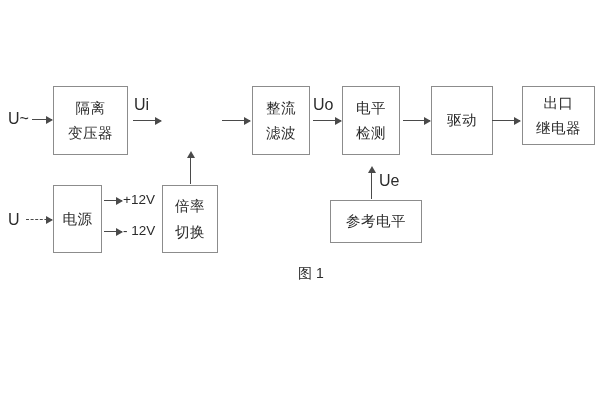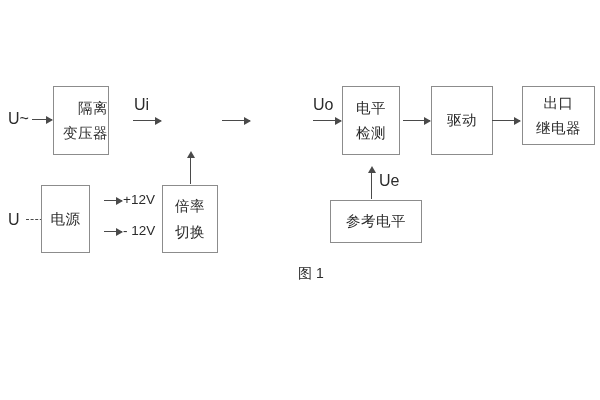--- a/index.html
+++ b/index.html
@@ -86,31 +86,35 @@
   }
 </style>
 </head>
 <body>
 
 <div id="canvas">
 
   <div class="lbl" style="left:8px; top:111px;">U~</div>
   <div class="arrow-r" style="left:32px; top:119px; width:20px;"></div>
 
-  <div class="box" style="left:53px; top:86px; width:56px; height:69px;align-items:flex-end;">
+  <div class="box" style="left:53px; top:86px; width:75px; height:69px;">
     <span class="ln">隔离</span>
     <span class="ln">变压器</span>
   </div>
 
   <div class="lbl" style="left:134px; top:97px;">Ui</div>
   <div class="arrow-r" style="left:133px; top:120px; width:28px;"></div>
 
 
   <div class="arrow-r" style="left:222px; top:120px; width:28px;"></div>
 
+  <div class="box" style="left:252px; top:86px; width:58px; height:69px;">
+    <span class="ln">整流</span>
+    <span class="ln">滤波</span>
+  </div>
 
   <div class="lbl" style="left:313px; top:97px;">Uo</div>
   <div class="arrow-r" style="left:313px; top:120px; width:28px;"></div>
 
   <div class="box" style="left:342px; top:86px; width:58px; height:69px;">
     <span class="ln">电平</span>
     <span class="ln">检测</span>
   </div>
 
   <div class="arrow-r" style="left:403px; top:120px; width:27px;"></div>
@@ -122,21 +126,21 @@
   <div class="arrow-r" style="left:492px; top:120px; width:28px;"></div>
 
   <div class="box" style="left:522px; top:86px; width:73px; height:59px;">
     <span class="ln">出口</span>
     <span class="ln">继电器</span>
   </div>
 
   <div class="lbl" style="left:8px; top:212px;">U</div>
   <div class="arrow-r dashed" style="left:26px; top:219px; width:26px;"></div>
 
-  <div class="box" style="left:41px; top:185px; width:49px; height:68px;">
+  <div class="box" style="left:53px; top:185px; width:49px; height:68px;">
     <span class="ln">电源</span>
   </div>
 
   <div class="arrow-r" style="left:104px; top:200px; width:18px;"></div>
   <div class="lbl lbl-sm" style="left:123px; top:193px;">+12V</div>
 
   <div class="arrow-r" style="left:104px; top:231px; width:18px;"></div>
   <div class="lbl lbl-sm" style="left:123px; top:224px;">- 12V</div>
 
   <div class="box" style="left:162px; top:185px; width:56px; height:68px;">

